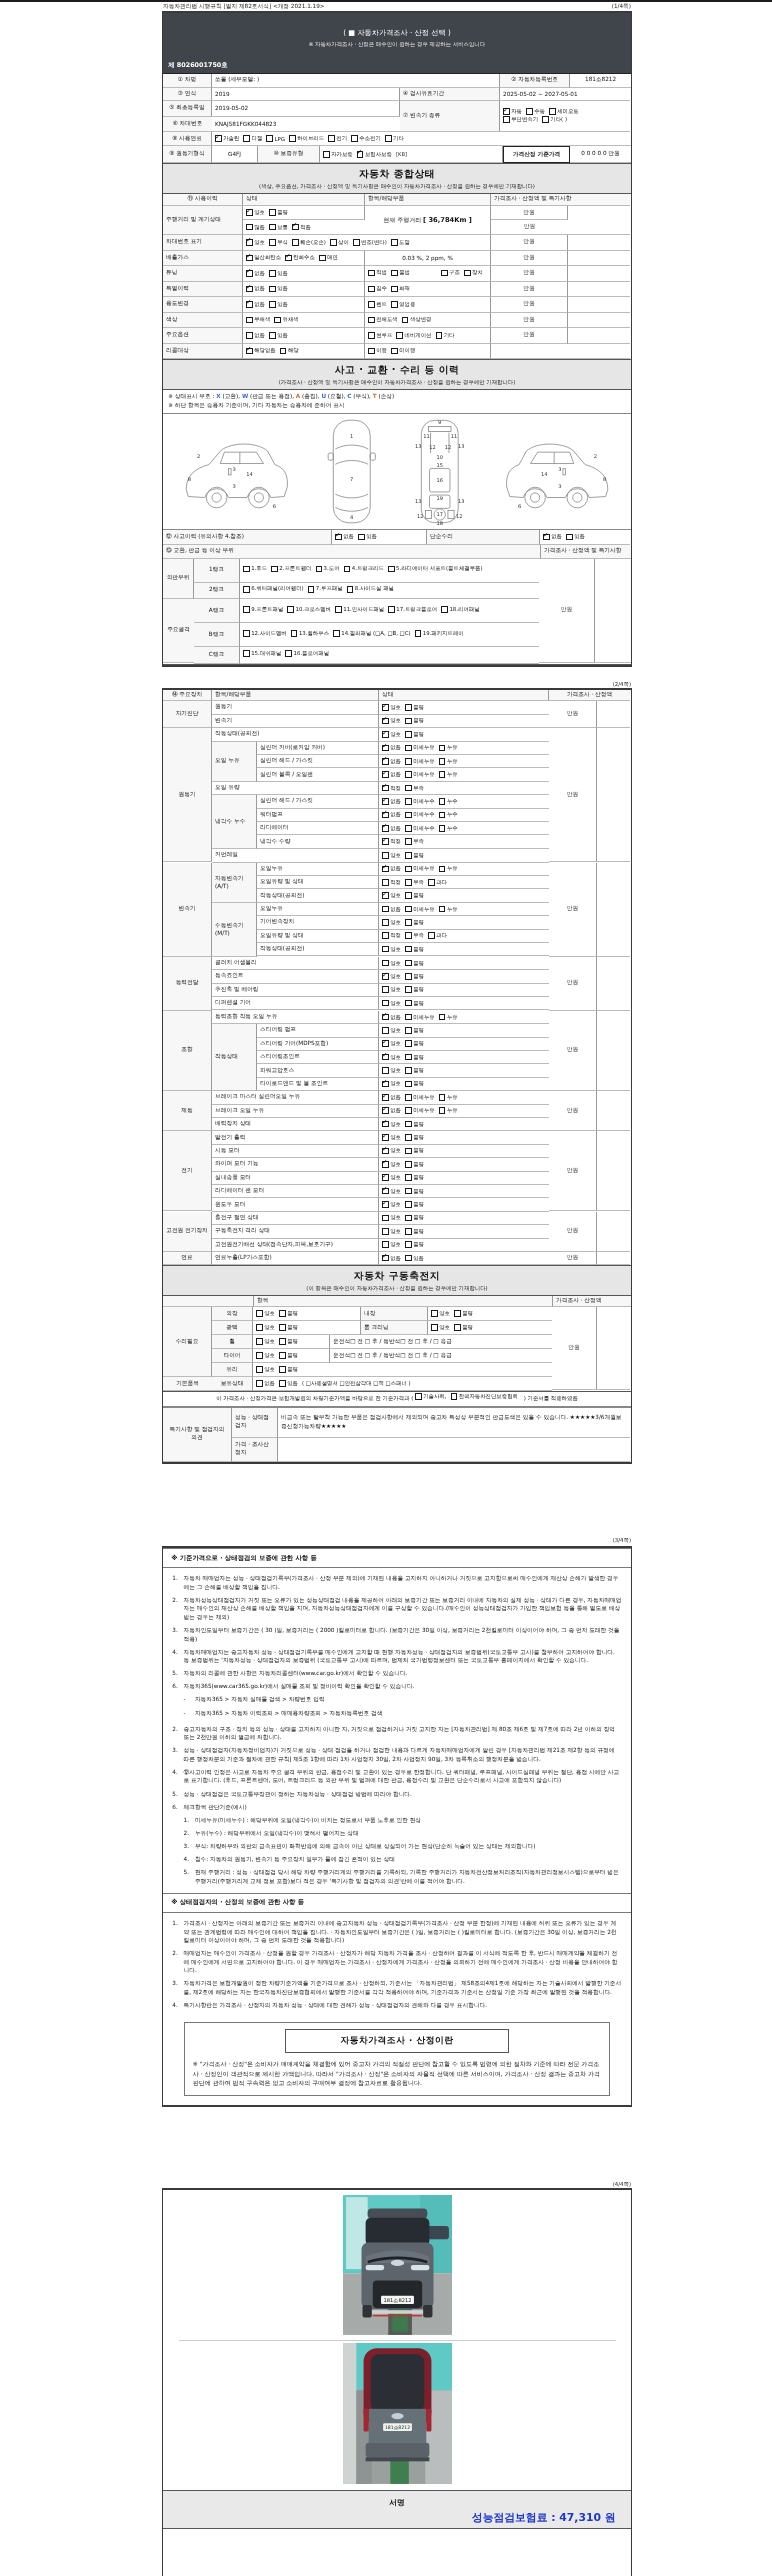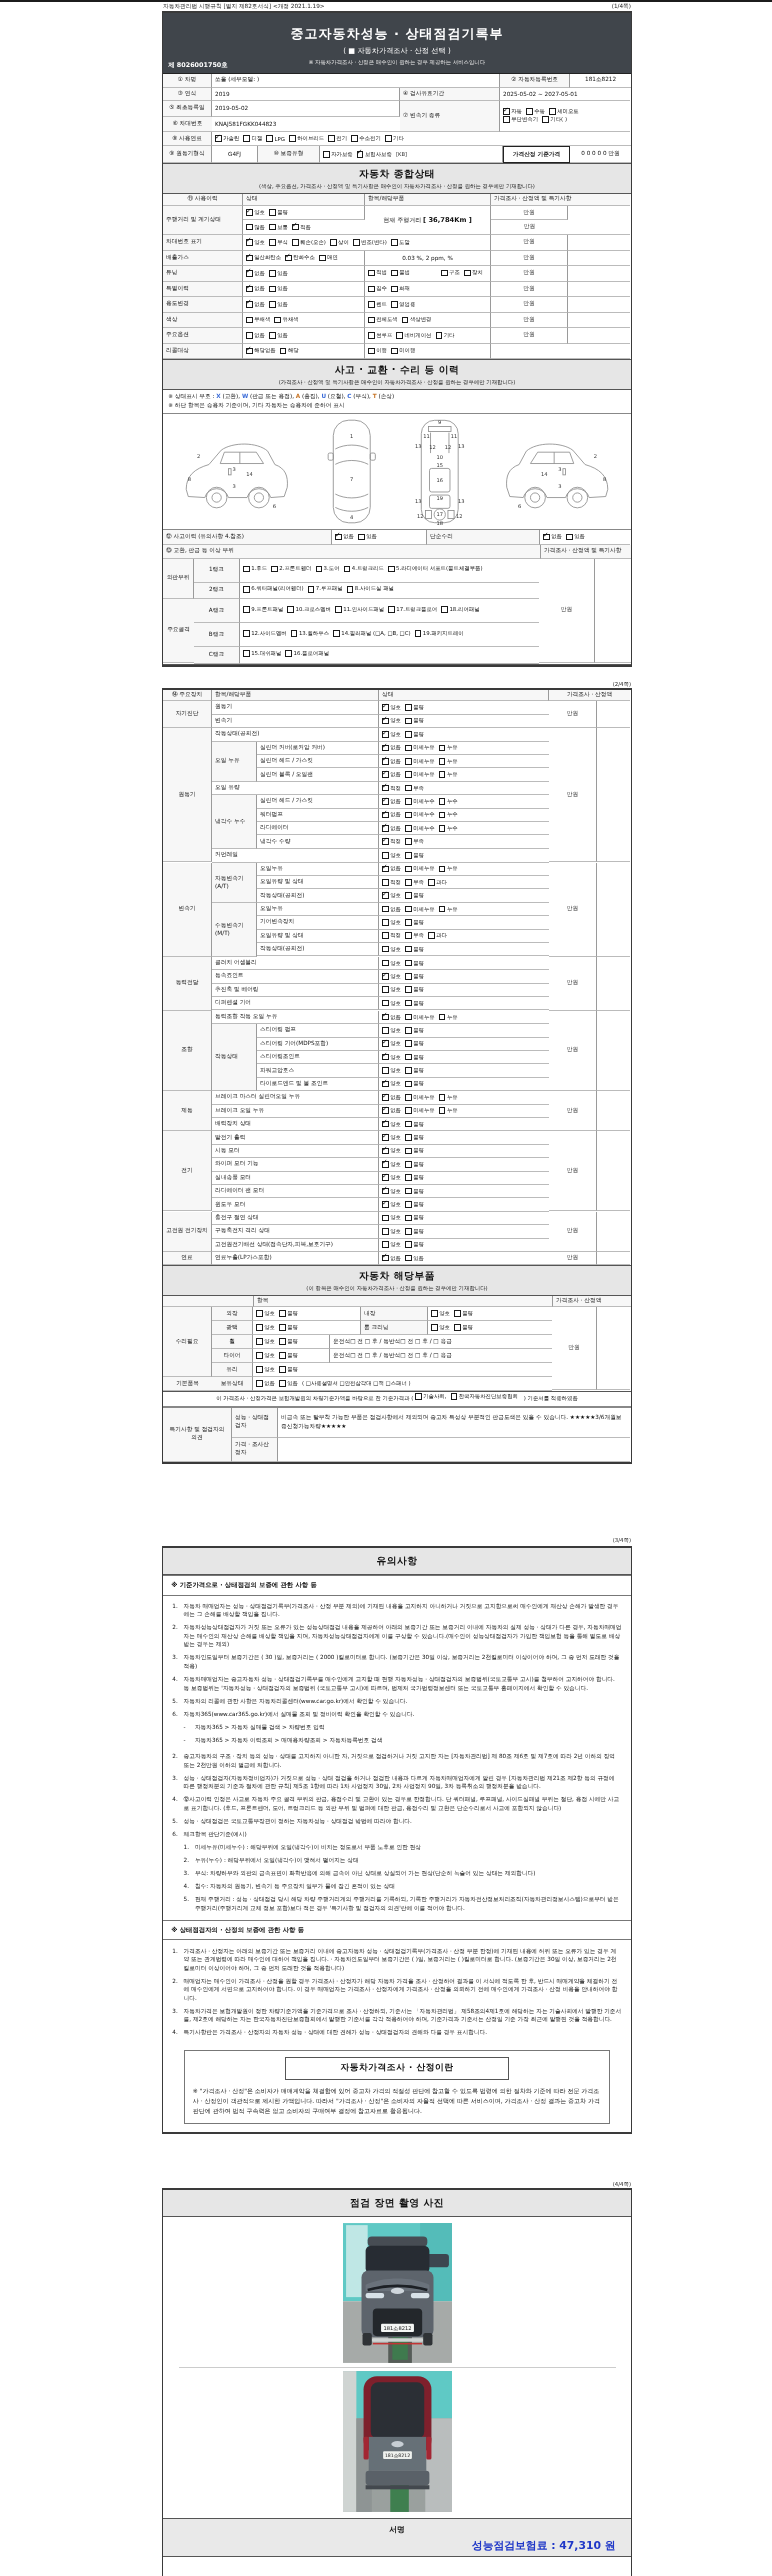--- a/index.html
+++ b/index.html
@@ -61,21 +61,20 @@
 
 <div class="topbar"></div>
 
 <div class="formref">
   <span>자동차관리법 시행규칙 [별지 제82호서식] &lt;개정 2021.1.19&gt;</span>
   <span>(1/4쪽)</span>
 </div>
 
 <div class="page" id="p1" style="top:11.3px">
   <div class="darkbox">
-    <div class="doc-title">중고자동차성능 · 상태점검기록부</div>
     <div class="doc-sub">( ■ 자동차가격조사 · 산정 선택 )</div>
     <div class="doc-note">※ 자동차가격조사 · 산정은 매수인이 원하는 경우 제공하는 서비스입니다</div>
     <div class="doc-no">제 8026001750호</div>
   </div>
   <div id="basicTbl" class="tbl">
       <div class="r" style="height:13.4px">
         <div class="c lab cen" style="width:49px;height:13.4px;">① 차명</div>
         <div class="c " style="width:289px;height:13.4px;">쏘울 (세부모델: )</div>
         <div class="c lab cen" style="width:70px;height:13.4px;">② 자동차등록번호</div>
         <div class="c cen" style="width:61px;height:13.4px;">181소8212</div>
@@ -1336,21 +1335,21 @@
               </span>
             </div>
           </div>
         </div>
         <div class="c price" style="width:48px;height:13.4px;">만원</div>
         <div class="c " style="width:33px;height:13.4px;"></div>
       </div>
     </div>
 
   <div class="sec-hdr">
-    <div class="t">자동차 해당부품</div>
+    <div class="t">자동차 구동축전지</div>
     <div class="s">(이 항목은 매수인이 자동차가격조사 · 산정을 원하는 경우에만 기재합니다)</div>
   </div>
   <div id="etcTbl" class="tbl">
       <div class="r" style="height:11.3px">
         <div class="c lab" style="width:91px;height:11.3px;"></div>
         <div class="c lab" style="width:299px;height:11.3px;">항목</div>
         <div class="c lab" style="width:78px;height:11.3px;">가격조사 · 산정액</div>
       </div>
       <div class="r">
         <div class="colbox" style="width:49px">
@@ -1489,23 +1488,20 @@
             <div class="c lab" style="width:46px;height:24px;">가격 · 조사산정자</div>
             <div class="c " style="width:352px;height:24px;"></div>
           </div>
         </div>
       </div>
     </div>
 </div>
 <div class="pgmark" style="top:1537px">(3/4쪽)</div>
 
 <div class="page" id="p3" style="top:1546px">
-  <div class="sec-hdr">
-    <div class="t" style="padding:3.1px 0">유의사항</div>
-  </div>
   <div class="nhdr">※ 기준가격으로 · 상태점검의 보증에 관한 사항 등</div>
   <div class="notebody" id="nlist1">
       <div class="nitem">
         <span class="nn">1.</span>
         <span>자동차 매매업자는 성능 · 상태점검기록부(가격조사 · 산정 부분 제외)에 기재된 내용을 고지하지 아니하거나 거짓으로 고지함으로써 매수인에게 재산상 손해가 발생한 경우에는 그 손해를 배상할 책임을 집니다.</span>
       </div>
       <div class="nitem">
         <span class="nn">2.</span>
         <span>자동차성능상태점검자가 거짓 또는 오류가 있는 성능상태점검 내용을 제공하여 아래의 보증기간 또는 보증거리 이내에 자동차의 실제 성능 · 상태가 다른 경우, 자동차매매업자는 매수인의 재산상 손해를 배상할 책임을 지며, 자동차성능상태점검자에게 이를 구상할 수 있습니다.(매수인이 성능상태점검자가 가입한 책임보험 등을 통해 별도로 배상받는 경우는 제외)</span>
       </div>
@@ -1596,23 +1592,20 @@
       </div>
     </div>
   <div class="pricebox">
     <div class="tbox">자동차가격조사 · 산정이란</div>
     <div class="ptext">※ "가격조사 · 산정"은 소비자가 매매계약을 체결함에 있어 중고차 가격의 적절성 판단에 참고할 수 있도록 법령에 의한 절차와 기준에 따라 전문 가격조사 · 산정인이 객관적으로 제시한 가액입니다. 따라서 "가격조사 · 산정"은 소비자의 자율적 선택에 따른 서비스이며, 가격조사 · 산정 결과는 중고차 가격판단에 관하여 법적 구속력은 없고 소비자의 구매여부 결정에 참고자료로 활용됩니다.</div>
   </div>
 </div>
 <div class="pgmark" style="top:2181px">(4/4쪽)</div>
 
 <div class="page" id="p4" style="top:2188px;height:391px">
-  <div class="sec-hdr">
-    <div class="t" style="padding:3.1px 0">점검 장면 촬영 사진</div>
-  </div>
   <div class="photowrap">
     <div class="photobox">
       <svg id="svgPhoto1" width="109" height="140" viewBox="0 0 212 272">
           <rect width="212" height="152" fill="#5fc9c5"></rect>
           <rect x="150" y="0" width="62" height="152" fill="#54bcb9"></rect>
           <rect x="6" y="4" width="42" height="140" fill="#bfe7e5"></rect>
           <rect x="160" y="60" width="46" height="26" rx="6" fill="#3c4650"></rect>
           <rect x="0" y="152" width="212" height="120" fill="#a6aaa8"></rect>
           <rect x="88" y="190" width="46" height="82" fill="#555c57"></rect>
           <rect x="96" y="196" width="30" height="70" fill="#3f7a4e"></rect>

